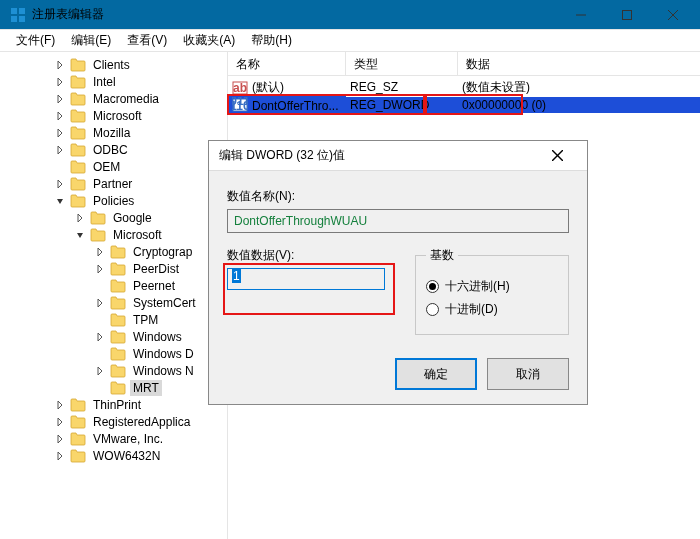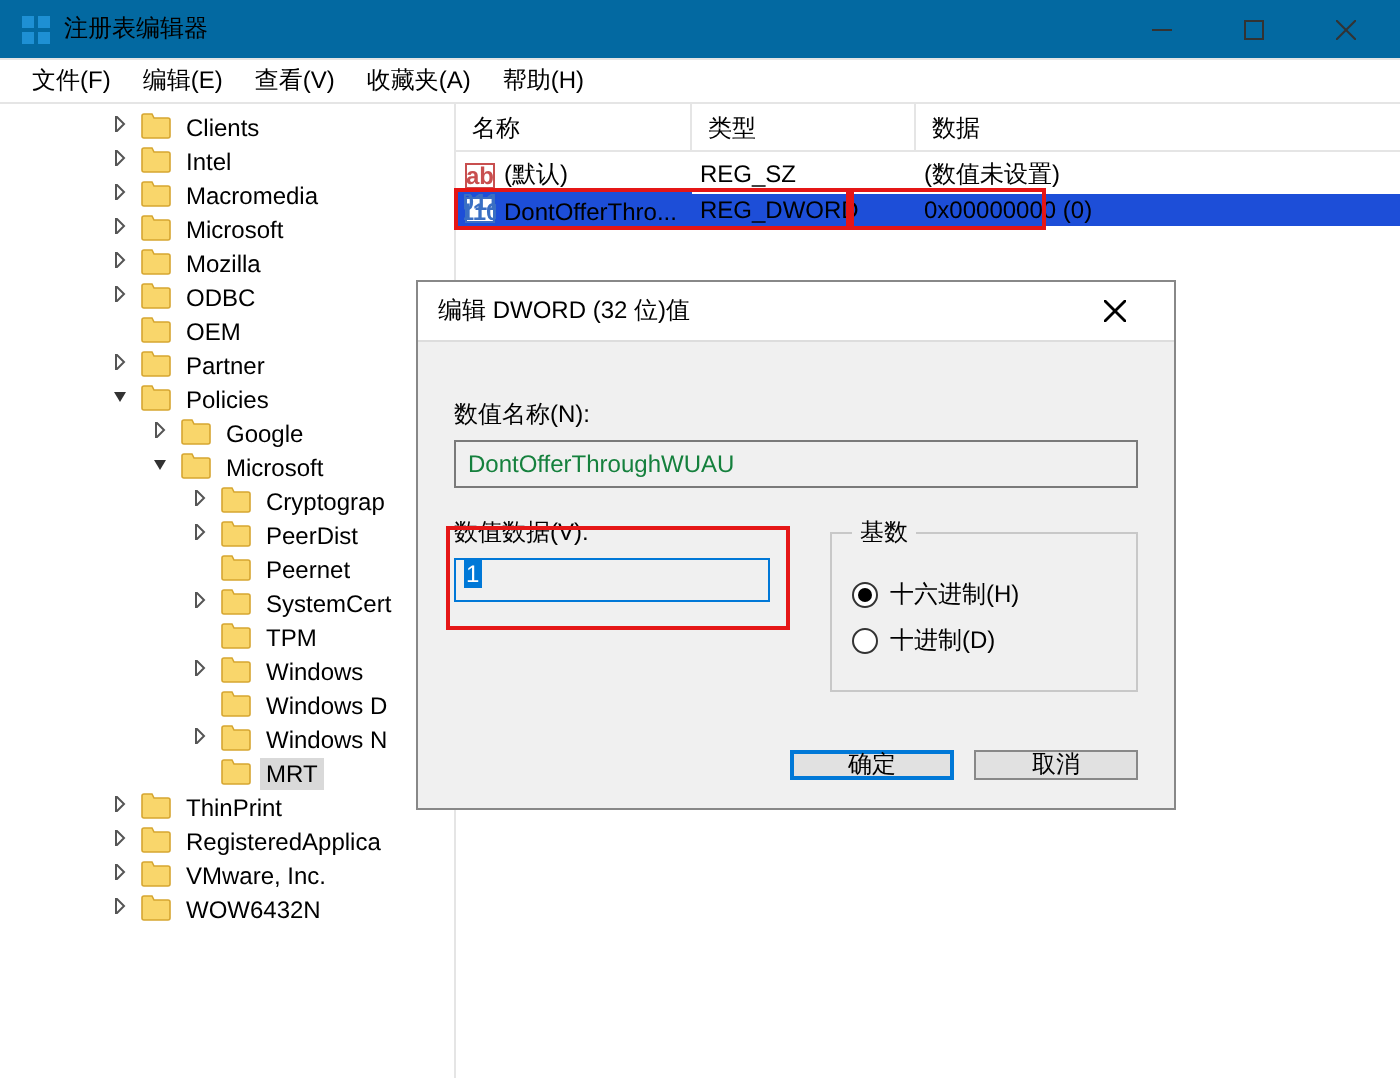--- a/index.html
+++ b/index.html
@@ -8,21 +8,21 @@
 .app-icon{width:16px;height:16px;margin:0 6px;}
 .title-text{flex:1;font-size:12px;}
 .win-btns{display:flex;gap:0;}
 .win-btn{width:46px;height:30px;display:flex;align-items:center;justify-content:center;color:#555;}
 .win-btn svg{width:10px;height:10px;}
 .menubar{height:22px;background:#fff;display:flex;align-items:center;padding:0 8px;border-bottom:1px solid #e5e5e5;}
 .menu-item{padding:2px 8px;}
 .main{display:flex;height:calc(100% - 52px);}
 .tree-pane{width:228px;border-right:1px solid #e5e5e5;overflow:hidden;position:relative;}
 .tree{padding:4px 0;}
-.trow{display:flex;align-items:flex-start;height:17px;white-space:nowrap;}
+.trow{display:flex;align-items:center;height:17px;white-space:nowrap;}
 .pad{display:inline-block;}
 .arrow{width:12px;height:12px;display:inline-flex;align-items:center;justify-content:center;color:#555;}
 .arrow svg{width:8px;height:8px;}
 .folder{width:16px;height:14px;display:inline-block;margin:0 4px;}
 .folder svg{width:16px;height:14px;}
 .tlabel{padding:1px 3px;}
 .tlabel.sel{background:#d9d9d9;}
 .list-pane{flex:1;position:relative;}
 .cols{display:flex;height:24px;border-bottom:1px solid #e5e5e5;}
 .col{padding:4px 8px;border-right:1px solid #e5e5e5;}
@@ -38,35 +38,35 @@
 .row.sel .cell{background:#1d4ed8;}
 .val-icon{width:16px;height:16px;margin-right:4px;flex-shrink:0;}
 .redbox1{position:absolute;border:2px solid #e51616;left:-1px;top:42px;width:198px;height:21px;pointer-events:none;}
 .redbox2{position:absolute;border:2px solid #e51616;left:197px;top:42px;width:98px;height:21px;pointer-events:none;}
 
 .dialog{position:absolute;left:208px;top:140px;width:380px;height:265px;background:#f0f0f0;border:1px solid #888;}
 .dlg-title{height:30px;background:#fff;display:flex;align-items:center;padding:0 10px;border-bottom:1px solid #ddd;}
 .dlg-title-text{flex:1;}
 .dlg-close{width:40px;height:28px;display:flex;align-items:center;justify-content:center;}
 .dlg-close svg{width:11px;height:11px;}
-.dlg-body{padding:28px 18px;}
+.dlg-body{padding:17px 18px;}
 .dlg-label{margin-bottom:4px;}
 .dlg-input{width:100%;height:24px;border:1px solid #7a7a7a;background:#fff;padding:2px 6px;font-size:12px;}
 .dlg-input.ro{background:#f0f0f0;color:#15803d;}
 .dlg-row2{display:flex;gap:30px;margin-top:14px;}
 .dlg-left{width:158px;}
 .dlg-right{flex:1;}
 .redbox3{position:absolute;border:2px solid #e51616;left:14px;top:122px;width:172px;height:52px;pointer-events:none;}
 .fieldset{border:1px solid #c8c8c8;padding:8px 10px 10px;margin-top:0;}
 .fieldset legend{padding:0 4px;}
 .radio-row{display:flex;align-items:center;gap:6px;margin:6px 0;}
 .radio{width:13px;height:13px;border:1px solid #333;border-radius:50%;display:inline-flex;align-items:center;justify-content:center;background:#fff;}
 .radio.checked::after{content:"";width:7px;height:7px;background:#000;border-radius:50%;}
 .dlg-btns{position:absolute;bottom:14px;right:18px;display:flex;gap:10px;}
-.btn{width:82px;height:15px;border:1px solid #888;background:#e1e1e1;display:flex;align-items:center;justify-content:center;}
+.btn{width:82px;height:32px;border:1px solid #888;background:#e1e1e1;display:flex;align-items:center;justify-content:center;}
 .btn.primary{border:2px solid #0078d7;}
 .val-input{width:100%;height:22px;border:1px solid #0078d7;padding:0 4px;font-size:12px;}
 .val-input .selected{background:#0078d7;color:#fff;padding:0 1px;}
 </style>
 </head>
 <body>
 
 <div class="titlebar">
   <div class="app-icon">
     <svg viewBox="0 0 16 16">

